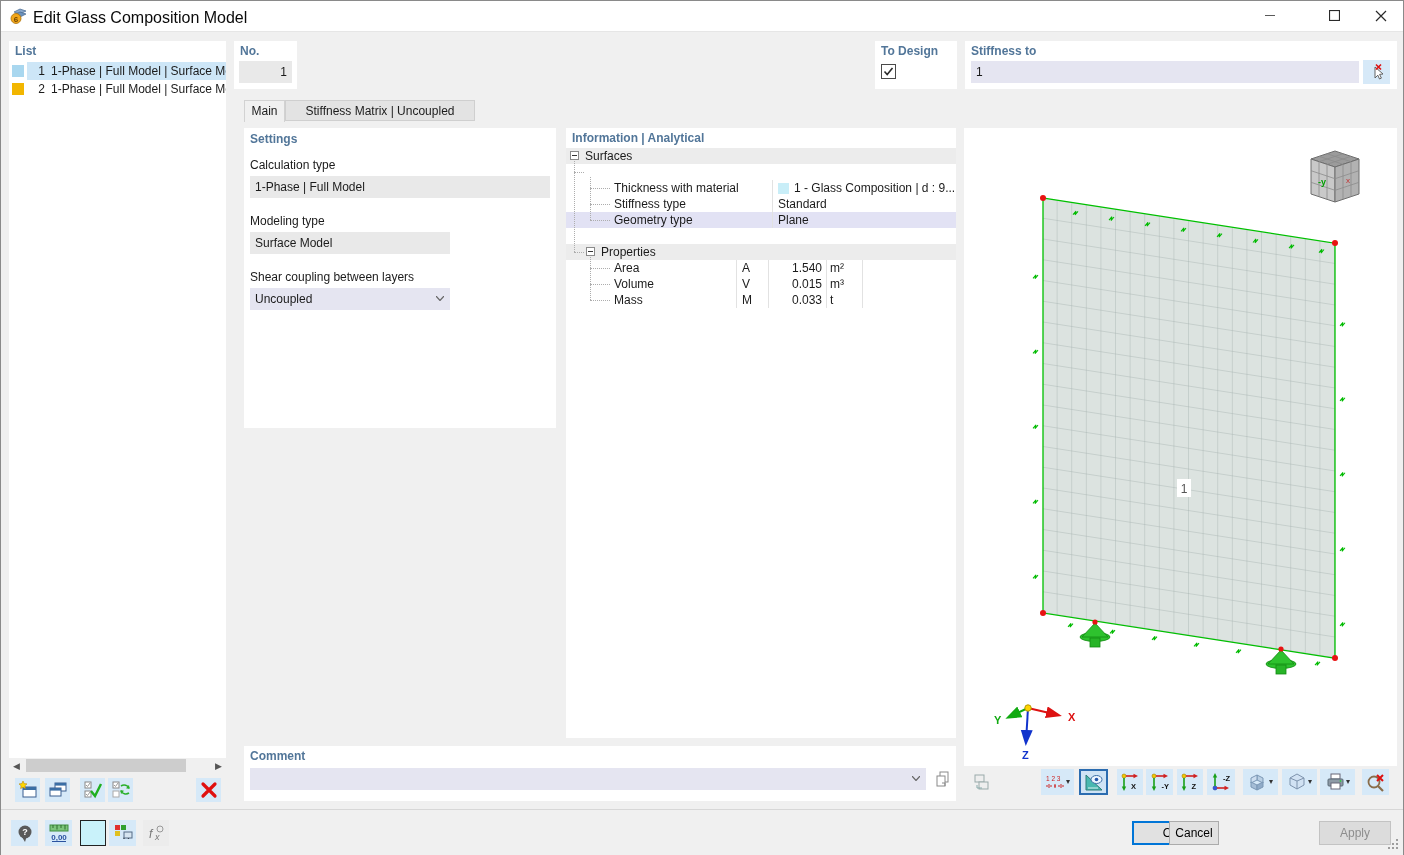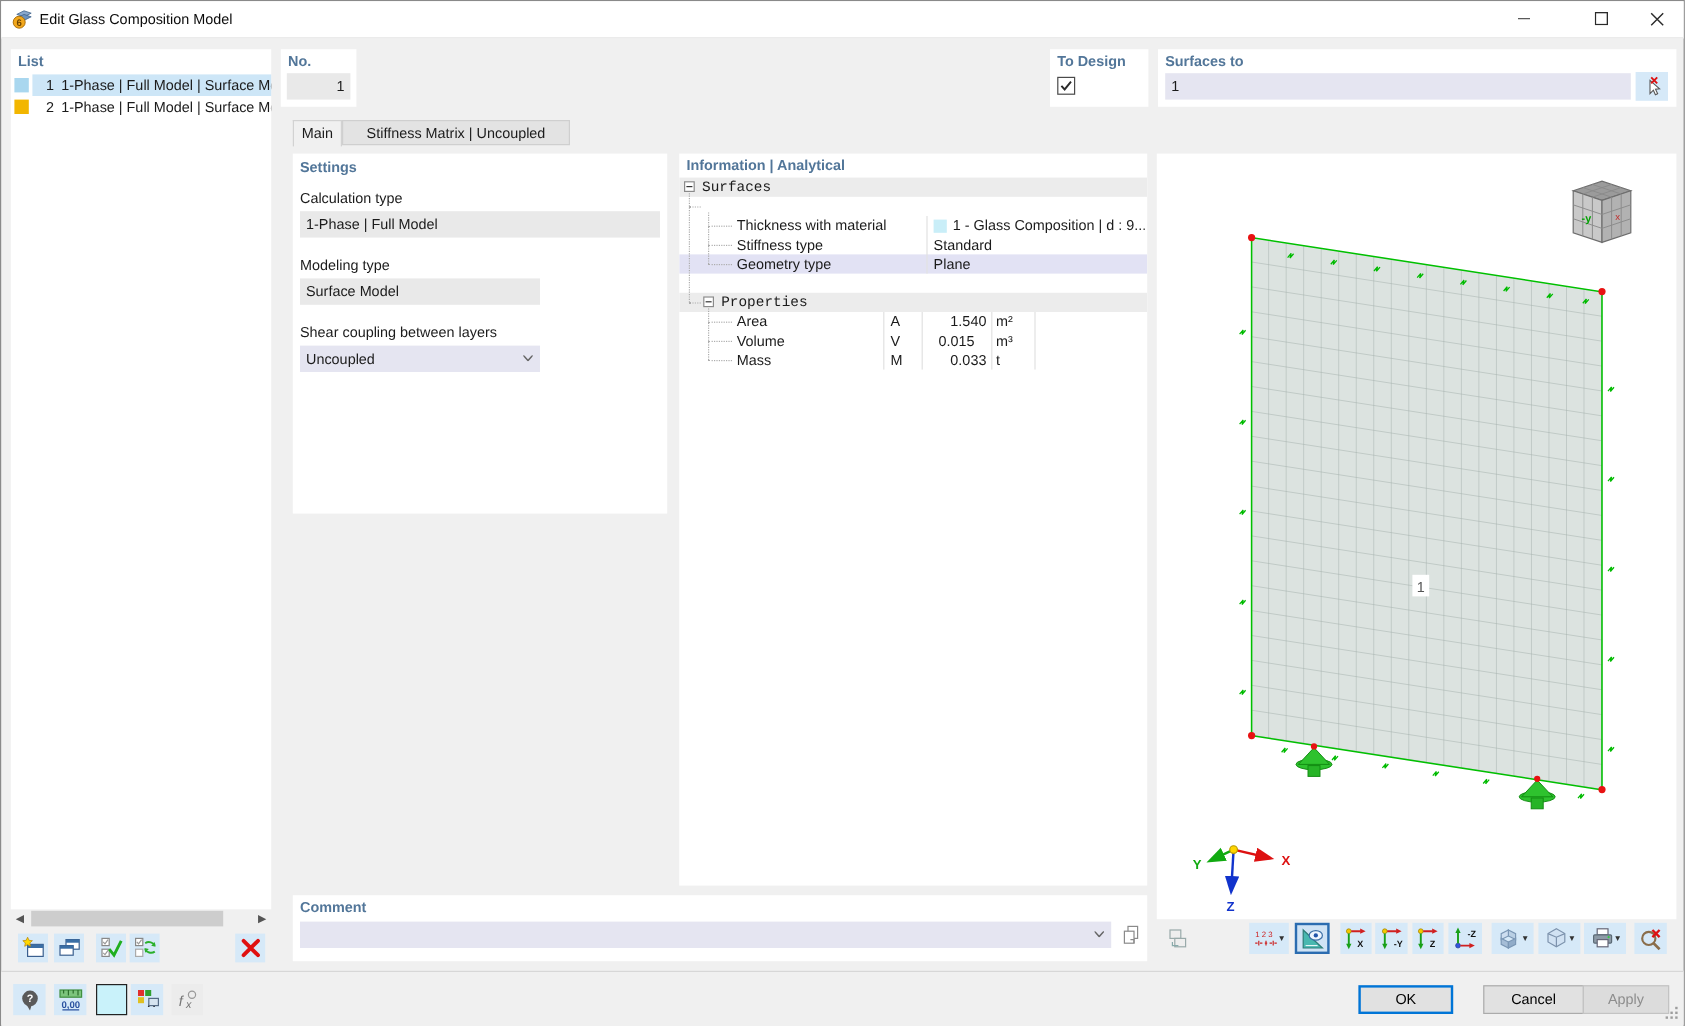--- a/index.html
+++ b/index.html
@@ -1,20 +1,20 @@
 <!DOCTYPE html>
 <html><head>
 <meta charset="utf-8">
 <style>
   html,body{margin:0;padding:0;}
   body{width:1404px;height:855px;position:relative;font-family:"Liberation Sans","DejaVu Sans",sans-serif;font-size:12px;color:#1b1b1b;background:#f0f0f0;overflow:hidden;}
   .abs{position:absolute;}
   .dialog{position:absolute;left:0;top:0;width:1402px;height:853px;border:1px solid #8a8a8a;background:#f0f0f0;}
   .titlebar{position:absolute;left:0;top:0;width:100%;height:30px;background:#ffffff;border-bottom:1px solid #e6e6e6;}
-  .title-text{position:absolute;left:32px;top:8px;font-size:12px;color:#0a0a0a;}
+  .title-text{position:absolute;left:32px;top:8px;font-size:16px;color:#0a0a0a;}
   .winbtn{position:absolute;top:0;width:45px;height:29px;display:flex;align-items:center;justify-content:center;background:transparent;}
   .card{position:absolute;background:#ffffff;}
   .ghead{color:#527699;font-weight:700;font-size:12px;}
   .field{background:#e9e9e9;height:22px;line-height:22px;padding:0 5px;overflow:hidden;white-space:nowrap;box-sizing:border-box;}
   .field.lav{background:#e5e5f1;}
   .iconbtn{position:absolute;background:#d6e9f8;display:flex;align-items:center;justify-content:center;box-sizing:border-box;}
   .iconbtn.graybg{background:#ececec;}
   .cb{width:13px;height:13px;border:1px solid #4a4a4a;background:#fff;display:inline-block;box-sizing:content-box;position:relative;}
   .cb svg{position:absolute;left:0;top:0;}
   .listitem{position:absolute;left:0;width:217px;height:18px;}
@@ -22,21 +22,21 @@
   .listitem.selected .sel{background:#cde6f7;}
   .li-num{position:absolute;left:18px;width:18px;text-align:right;top:2px;}
   .li-label{position:absolute;left:42px;top:2px;right:0;white-space:nowrap;overflow:hidden;}
   .swatch{position:absolute;left:3px;top:3px;width:12px;height:12px;}
   .tab{position:absolute;top:99px;height:21px;line-height:21px;text-align:center;box-sizing:border-box;}
   .tab.active{background:#f0f0f0;border:1px solid #d2d2d2;border-bottom:none;height:22px;z-index:2;}
   .tab.inactive{background:#e3e3e3;border:1px solid #cfcfcf;}
   .sublabel{position:absolute;font-size:12px;color:#1b1b1b;}
   .ddchev{position:absolute;right:6px;top:8px;width:8px;height:5px;}
   .treerow{position:absolute;left:0;width:390px;height:16px;line-height:16px;}
-  .band{background:#ececec;font-family:Liberation Mono, monospace;}
+  .band{background:#ececec;}
   .hlband{background:#e2e2f4;}
   .exp{position:absolute;width:9px;height:9px;border:1px solid #8a8a8a;background:#fff;top:3px;box-sizing:border-box;}
   .exp::after{content:"";position:absolute;left:1px;top:3px;width:5px;height:1px;background:#333;}
   .guide-v{position:absolute;border-left:1px dotted #adadad;width:0;}
   .guide-h{position:absolute;border-top:1px dotted #adadad;height:0;}
   .sep-v{position:absolute;border-left:1px solid #e2e2e2;width:0;}
   .vpbtn{position:absolute;top:768px;height:26px;background:#d6e9f8;display:flex;align-items:center;justify-content:center;gap:1px;box-sizing:border-box;}
   .vpbtn.selected{border:2px solid #2b6cb0;background:#cfe3f5;}
   .vpbtn.disabled{background:#f0f0f0;}
   .caret{font-size:8px;color:#333;line-height:8px;}
@@ -150,21 +150,21 @@
   <div class="card" style="left:874px;top:40px;width:82px;height:48px">
     <div class="ghead abs" style="left:6px;top:3px">To Design</div>
     <span class="cb abs" style="left:6px;top:23px">
       <svg width="13" height="13" viewBox="0 0 13 13">
           <path d="M2.5 6.5 L5.2 9.5 L10.5 3" stroke="#2a2a2a" stroke-width="1.6" fill="none"></path>
         </svg>
     </span>
   </div>
 
   <div class="card" style="left:964px;top:40px;width:432px;height:48px">
-    <div class="ghead abs" style="left:6px;top:3px">Surfaces to</div>
+    <div class="ghead abs" style="left:6px;top:3px">Stiffness to</div>
     <div class="field lav abs" style="left:6px;top:20px;width:388px">1</div>
     <div class="iconbtn" style="left:398px;top:19px;width:27px;height:24px">
       <svg width="18" height="18" viewBox="0 0 18 18">
         <path d="M7 4 L7 15 L9.8 12.2 L11.5 16 L13.4 15.1 L11.6 11.4 L15 11 Z" fill="#fff" stroke="#555" stroke-width="0.9"></path>
         <path d="M8 1.5 L13 6.5 M13 1.5 L8 6.5" stroke="#dd1111" stroke-width="1.6"></path>
       </svg>
     </div>
   </div>
 
   <div class="tab active" style="left:243px;width:41px">Main</div>
@@ -212,21 +212,21 @@
     </div>
     <div class="treerow" style="top:132px">
       <span class="abs" style="left:48px">Area</span>
       <span class="abs" style="left:176px">A</span>
       <span class="abs" style="left:206px;width:50px;text-align:right">1.540</span>
       <span class="abs" style="left:264px">m²</span>
     </div>
     <div class="treerow" style="top:148px">
       <span class="abs" style="left:48px">Volume</span>
       <span class="abs" style="left:176px">V</span>
-      <span class="abs" style="left:206px;width:50px;text-align:center">0.015</span>
+      <span class="abs" style="left:206px;width:50px;text-align:right">0.015</span>
       <span class="abs" style="left:264px">m³</span>
     </div>
     <div class="treerow" style="top:164px">
       <span class="abs" style="left:48px">Mass</span>
       <span class="abs" style="left:176px">M</span>
       <span class="abs" style="left:206px;width:50px;text-align:right">0.033</span>
       <span class="abs" style="left:264px">t</span>
     </div>
 
     <div class="guide-v" style="left:8px;top:33px;height:91px"></div>
@@ -501,17 +501,17 @@
   </div>
   <div class="iconbtn graybg" style="left:142px;top:819px;width:26px;height:26px">
     <svg width="20" height="20" viewBox="0 0 20 20">
       <text x="3" y="15" font-size="12" font-style="italic" fill="#777">f</text>
       <text x="9" y="17" font-size="9" font-style="italic" fill="#777">x</text>
       <circle cx="14" cy="6" r="3" fill="none" stroke="#999"></circle>
     </svg>
   </div>
 
   <div class="btn focused" style="left:1131px;width:79px">OK</div>
-  <div class="btn" style="left:1235px;width:84px">Cancel</div>
+  <div class="btn" style="left:1168px;width:50px">Cancel</div>
   <div class="btn disabled" style="left:1318px;width:72px">Apply</div>
   <div class="grip"></div>
 
 </div>
 
 </body></html>

